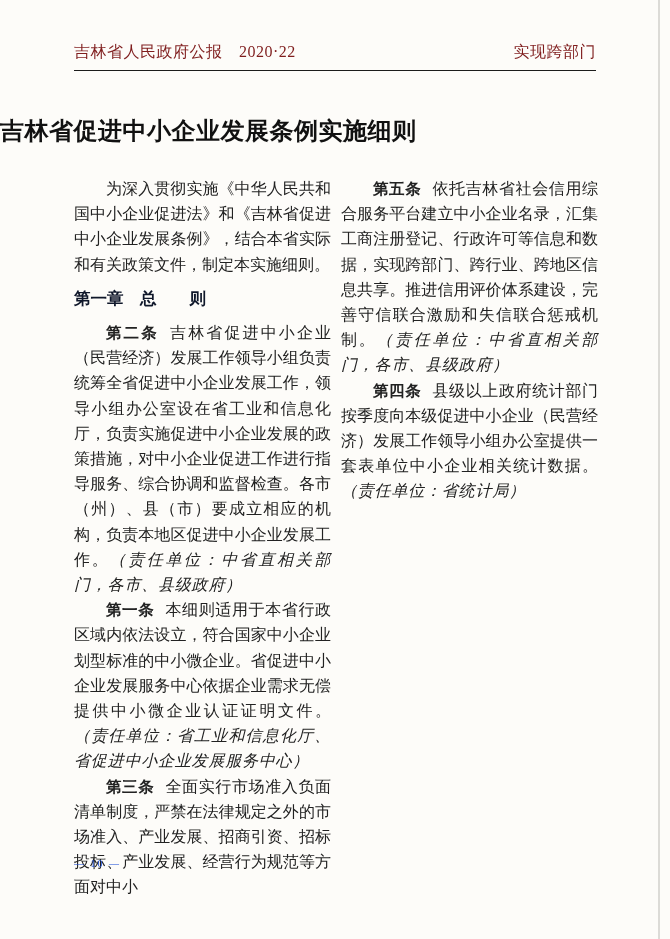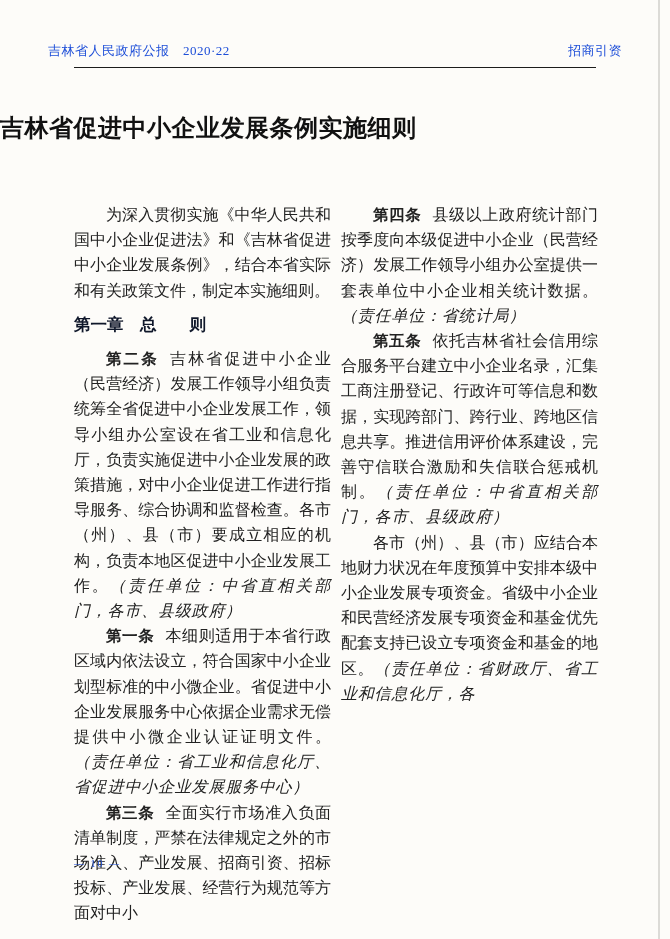--- a/index.html
+++ b/index.html
@@ -14,22 +14,22 @@
     background:#fdfcf9;
     color:#1f1f1f;
     overflow:hidden;
   }
   .scan-edge-right{
     position:absolute;top:0;bottom:0;right:10px;width:2px;
     background:#dcdbd7;
   }
   .header{
     display:flex;justify-content:space-between;align-items:baseline;
-    margin:0 48px;padding-top:42px;
-    font-size:13px;letter-spacing:0.5px;color:#1d4ed8;
+    margin:0 74px;padding-top:42px;
+    font-size:16px;letter-spacing:0.5px;color:#7f1d1d;
   }
   .rule{
     margin:7px 74px 0 74px;
     border-bottom:1.6px solid #1c1c1c;
   }
   .doc-title{
     margin-top:44px;
     text-align:left;
     font-size:24px;
     font-weight:bold;
@@ -41,21 +41,20 @@
     gap:10px;
     margin:29px 72px 0 74px;
   }
   .col{
     width:257px;
     font-size:16px;
     line-height:25.2px;
     text-align:justify;
     text-justify:inter-ideograph;
     color:#222;
-    margin-top:29px;
   }
   .col p{margin:0;text-indent:2em;}
   .col p.noindent{text-indent:0;}
   .lead{
     font-weight:bold;
     font-family:"Liberation Sans","DejaVu Sans",sans-serif;
     font-size:15.5px;
     margin-right:0.72em;
   }
   .duty{
@@ -78,21 +77,21 @@
     letter-spacing:2px;
   }
 </style>
 </head>
 <body>
 
 <div class="page">
 
   <div class="header">
     <span>吉林省人民政府公报　2020·22</span>
-    <span>招商引资</span>
+    <span>实现跨部门</span>
   </div>
   <div class="rule"></div>
 
   <div class="doc-title">吉林省促进中小企业发展条例实施细则</div>
 
   <div class="content">
 
     <div class="col">
       <p><span>为深入贯彻实施《中华人民共和国中小企业促进法》和《吉林省促进中小企业发展条例》，结合本省实际和有关政策文件，制定本实施细则。</span></p>
 
@@ -100,27 +99,26 @@
 
       <p><span class="lead">第二条</span><span>吉林省促进中小企业（民营经济）发展工作领导小组负责统筹全省促进中小企业发展工作，领导小组办公室设在省工业和信息化厅，负责实施促进中小企业发展的政策措施，对中小企业促进工作进行指导服务、综合协调和监督检查。各市（州）、县（市）要成立相应的机构，负责本地区促进中小企业发展工作。</span><span class="duty">（责任单位：中省直相关部门，各市、县级政府）</span></p>
 
       <p><span class="lead">第一条</span><span>本细则适用于本省行政区域内依法设立，符合国家中小企业划型标准的中小微企业。省促进中小企业发展服务中心依据企业需求无偿提供中小微企业认证证明文件。</span><span class="duty">（责任单位：省工业和信息化厅、省促进中小企业发展服务中心）</span></p>
 
       <p><span class="lead">第三条</span><span>全面实行市场准入负面清单制度，严禁在法律规定之外的市场准入、产业发展、招商引资、招标投标、产业发展、经营行为规范等方面对中小</span></p>
     </div>
 
     <div class="col">
 
+      <p><span class="lead">第五条</span><span>依托吉林省社会信用综合服务平台建立中小企业名录，汇集工商注册登记、行政许可等信息和数据，实现跨部门、跨行业、跨地区信息共享。推进信用评价体系建设，完善守信联合激励和失信联合惩戒机制。</span><span class="duty">（责任单位：中省直相关部门，各市、县级政府）</span></p>
+
       <p><span class="lead">第四条</span><span>县级以上政府统计部门按季度向本级促进中小企业（民营经济）发展工作领导小组办公室提供一套表单位中小企业相关统计数据。</span><span class="duty">（责任单位：省统计局）</span></p>
-
-      <p><span class="lead">第五条</span><span>依托吉林省社会信用综合服务平台建立中小企业名录，汇集工商注册登记、行政许可等信息和数据，实现跨部门、跨行业、跨地区信息共享。推进信用评价体系建设，完善守信联合激励和失信联合惩戒机制。</span><span class="duty">（责任单位：中省直相关部门，各市、县级政府）</span></p>
 
 
 
-      <p><span>各市（州）、县（市）应结合本地财力状况在年度预算中安排本级中小企业发展专项资金。省级中小企业和民营经济发展专项资金和基金优先配套支持已设立专项资金和基金的地区。</span><span class="duty">（责任单位：省财政厅、省工业和信息化厅，各</span></p>
     </div>
 
   </div>
 
   <div class="footer">— 10 —</div>
 
   <div class="scan-edge-right"></div>
 </div>
 
 </body></html>

